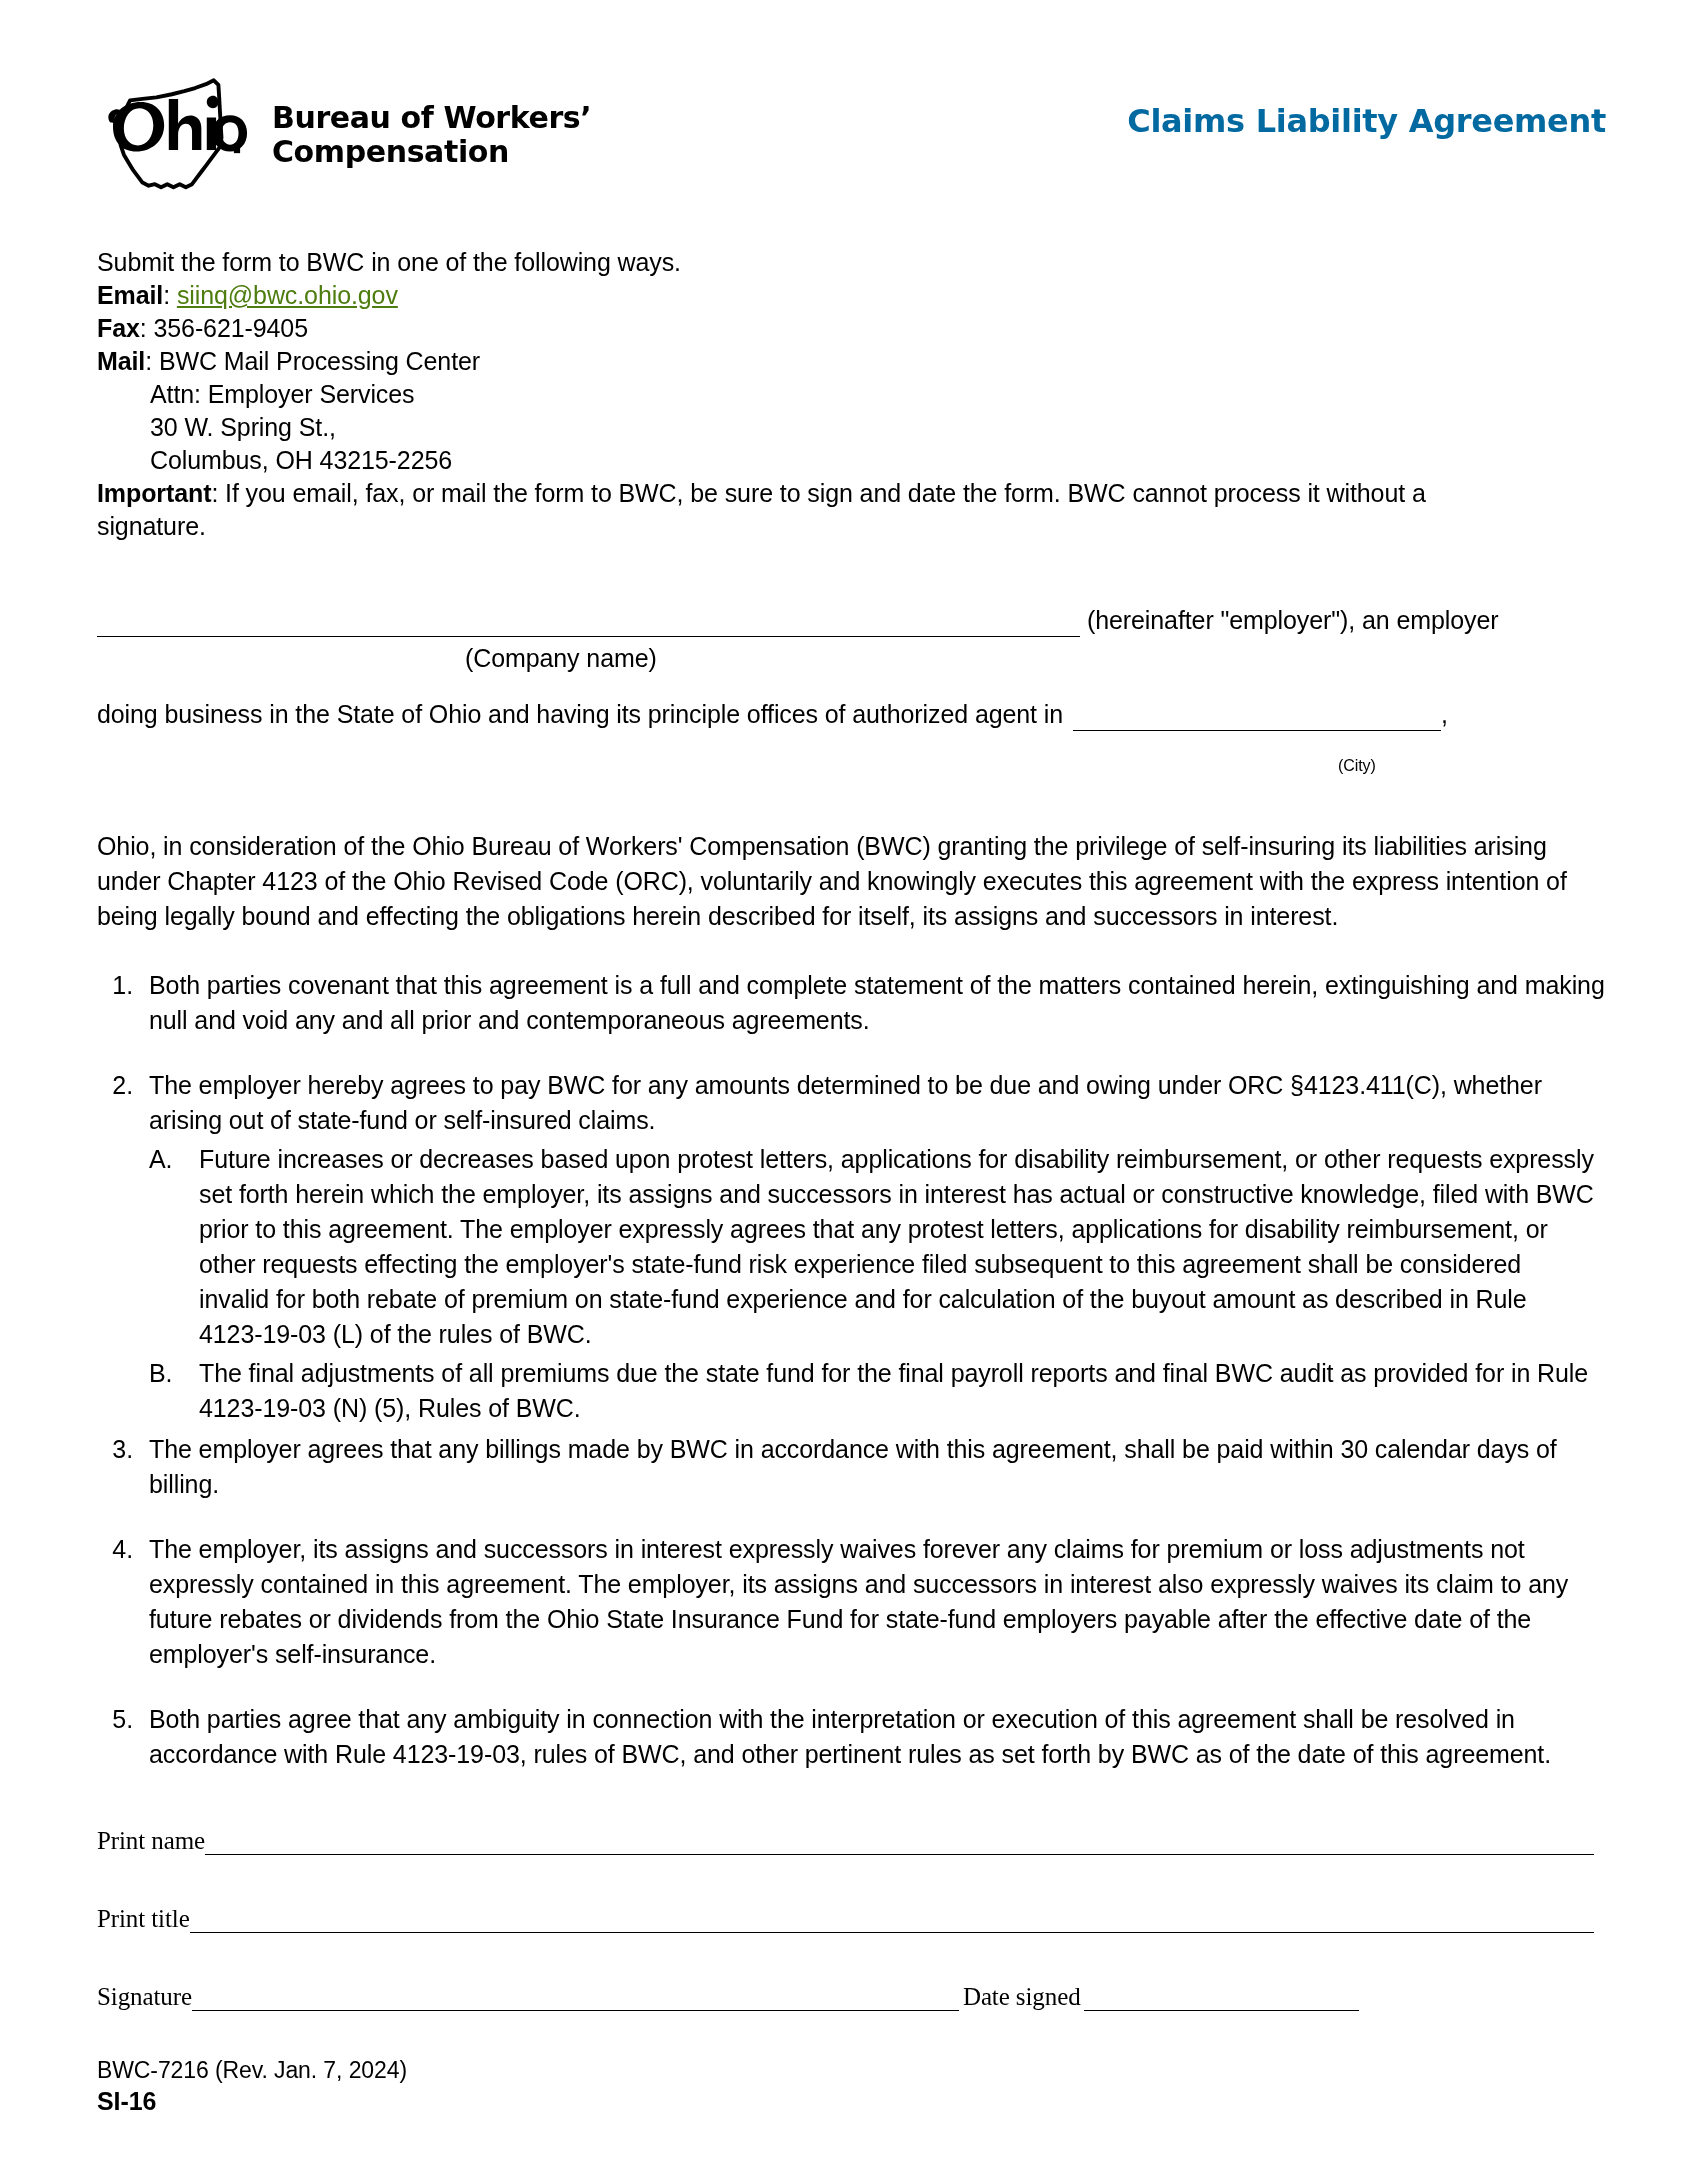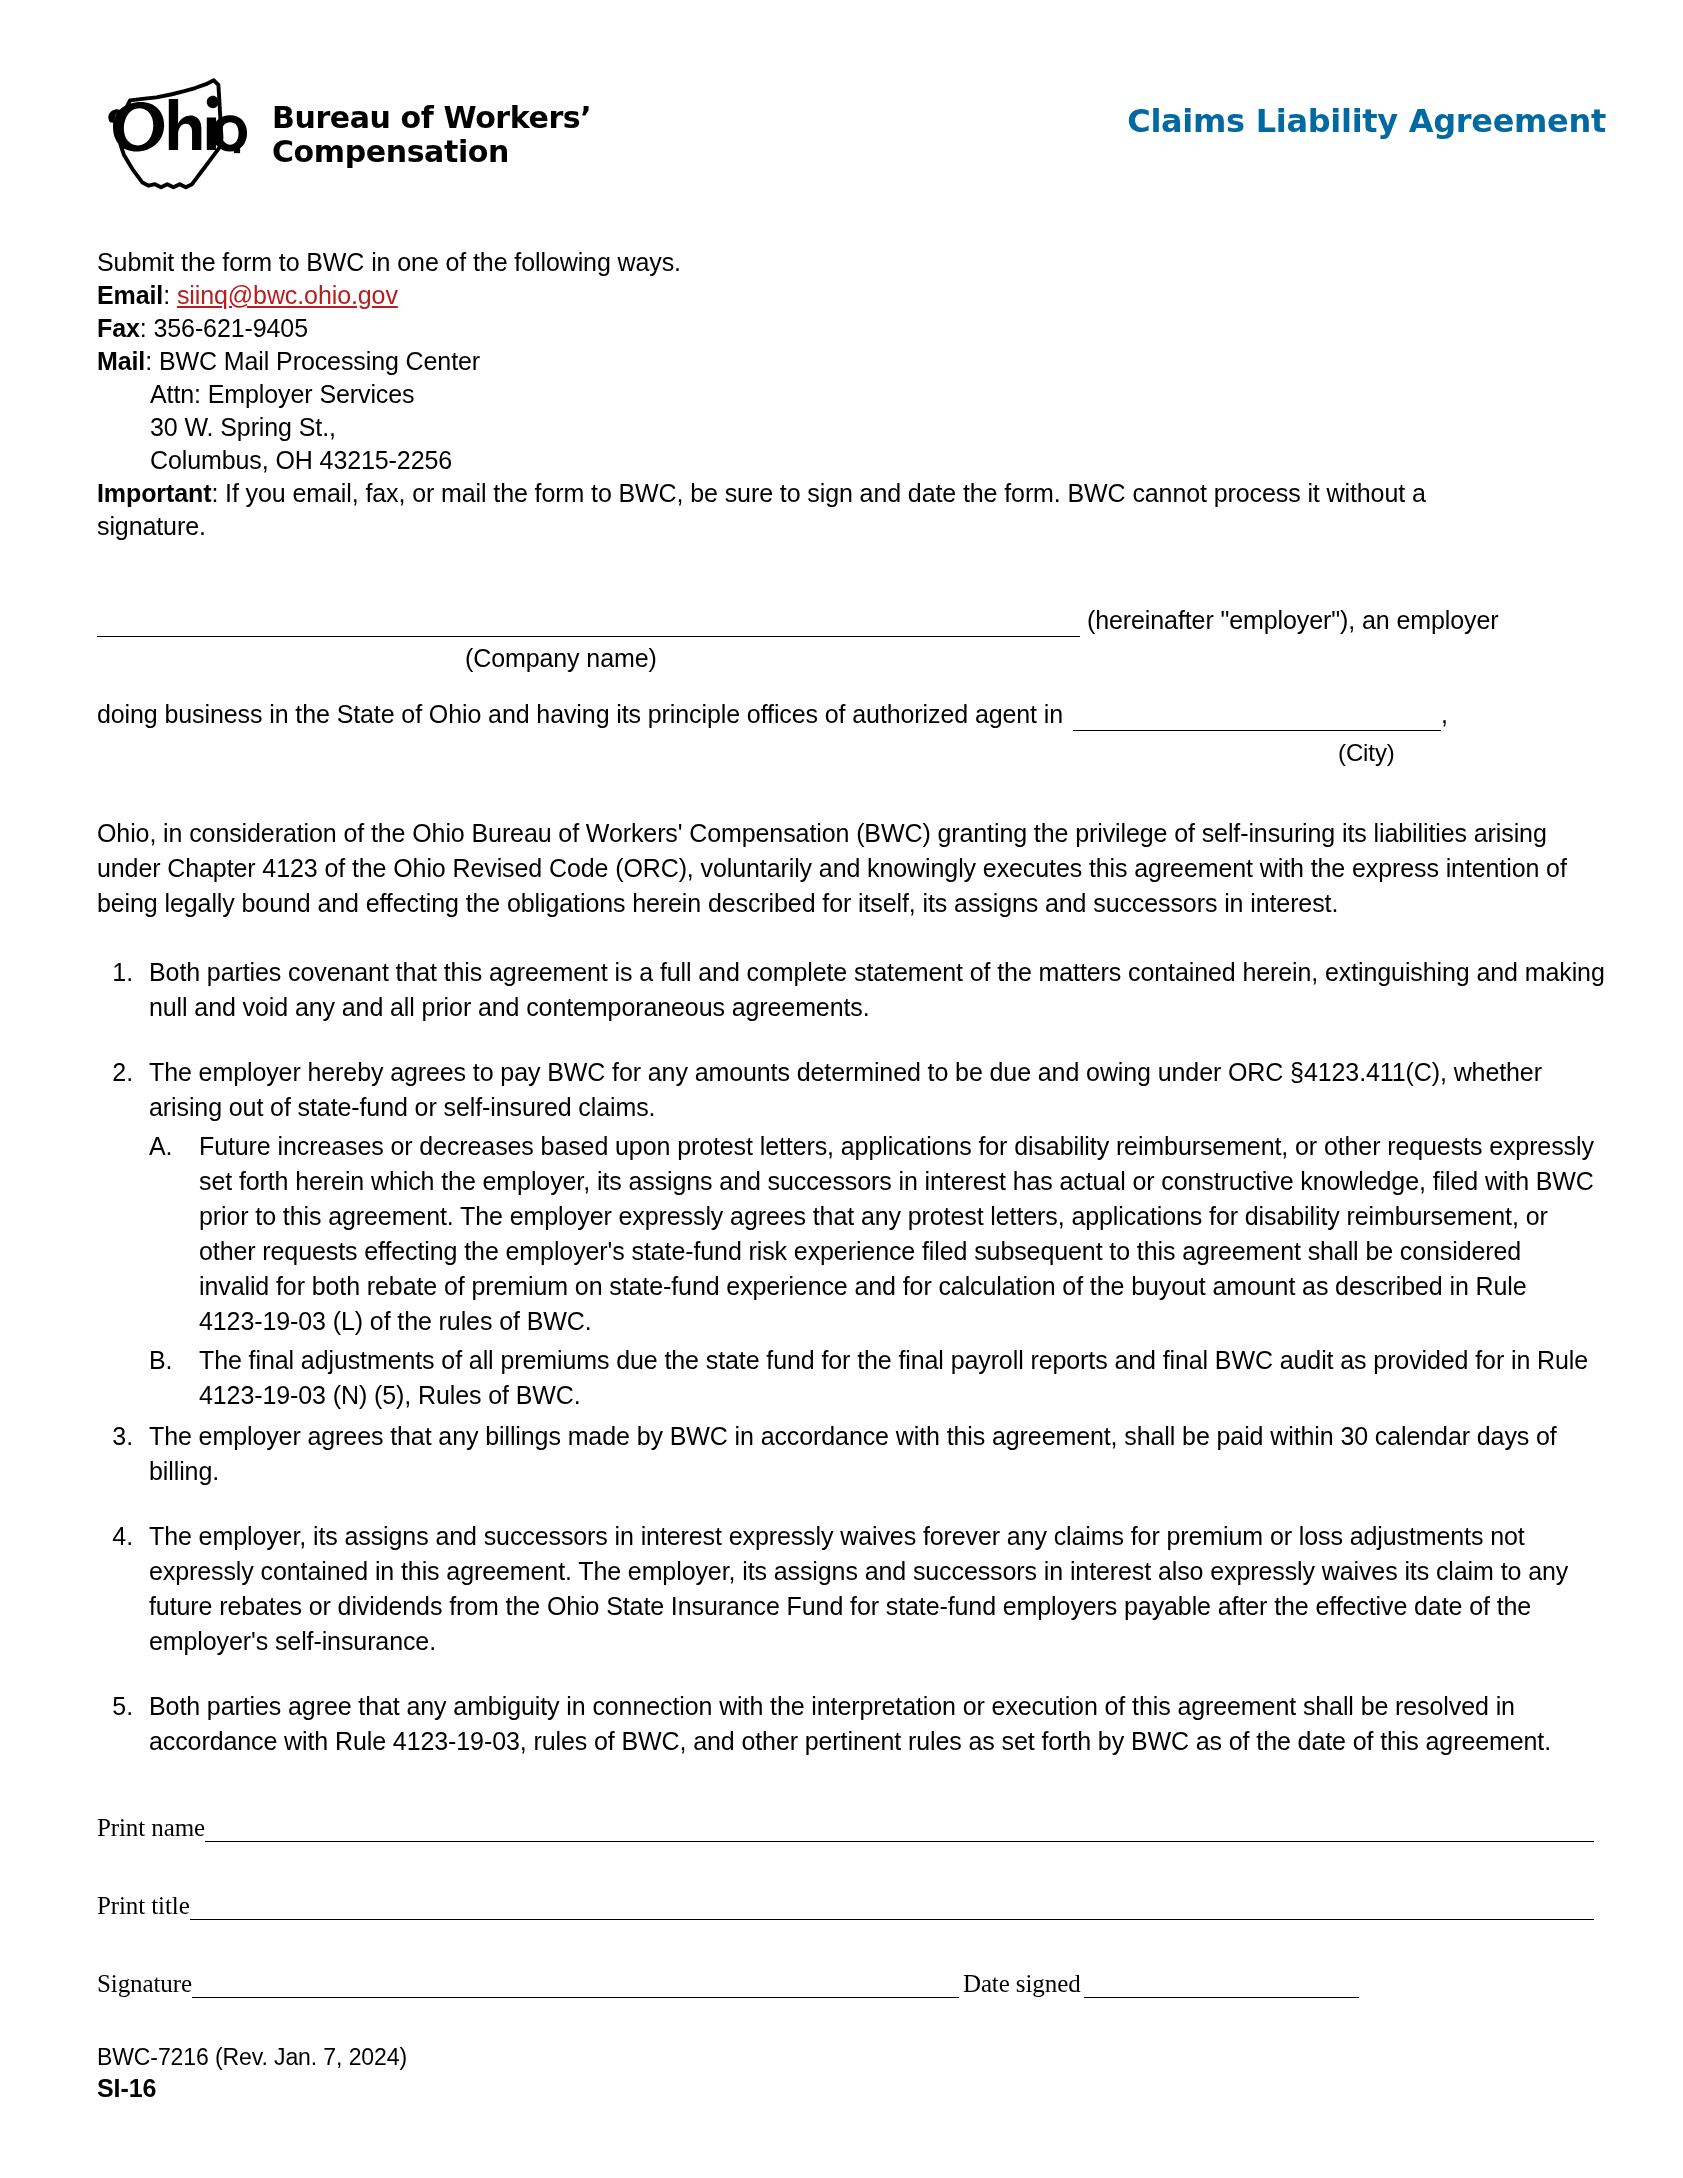--- a/index.html
+++ b/index.html
@@ -78,21 +78,21 @@
 
   .submit-block {
     font-size: 25px;
     line-height: 33px;
     letter-spacing: -0.1px;
   }
   .submit-block .row { white-space: nowrap; }
   .submit-block b { font-weight: bold; }
   .mail-indent { padding-left: 53px; }
   a.email-link {
-    color: #b91c1c;
+    color: #4d7c0f;
     text-decoration: underline;
     text-align: right;
   }
   .important-para {
     font-size: 25px;
     line-height: 33px;
     letter-spacing: -0.1px;
     width: 1436px;
   }
 
@@ -125,23 +125,23 @@
     margin-top: 23px;
     display: flex;
     align-items: flex-end;
     white-space: nowrap;
   }
   .city-rule {
     width: 368px;
     margin-left: 10px;
   }
   .city-caption {
-    margin-top: 5px;
+    margin-top: 18px;
     padding-left: 1241px;
-    font-size: 24px;
+    font-size: 16px;
     letter-spacing: -0.1px;
   }
 
   
   .lead-para {
     margin-top: 47px;
     font-size: 25px;
     line-height: 35px;
     letter-spacing: -0.1px;
     width: 1475px;

